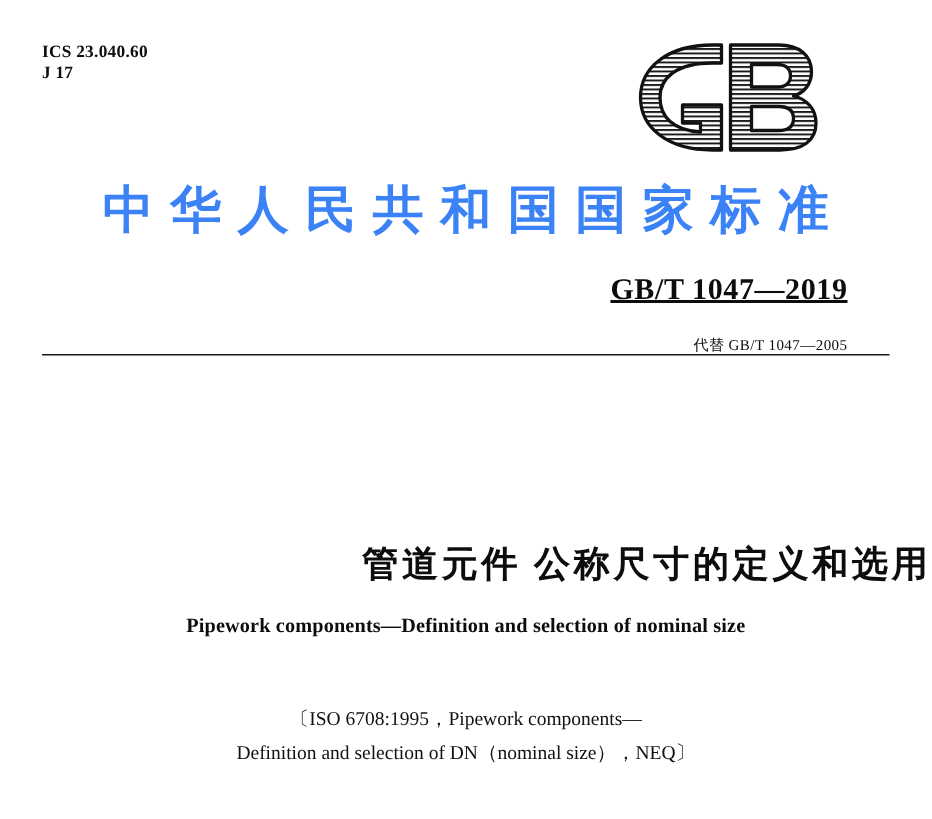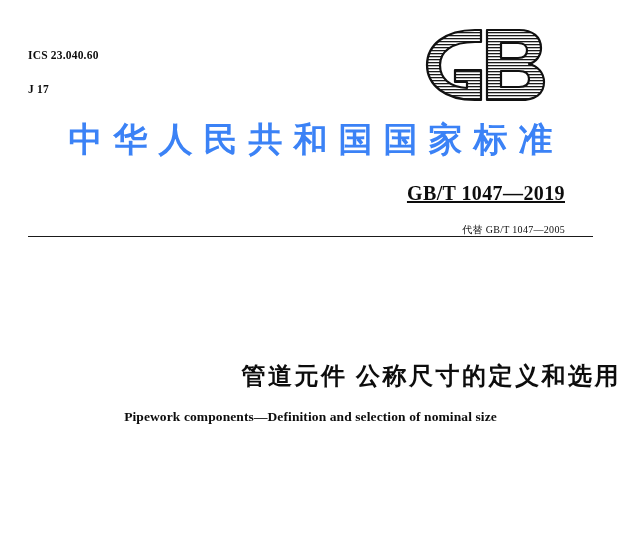--- a/index.html
+++ b/index.html
@@ -27,21 +27,20 @@
     left: 28px;
     top: 28px;
     line-height: 1.25;
   }
   .ics-line {
     font-family: "Liberation Serif", serif;
     font-weight: bold;
     font-size: 11.5px;
     letter-spacing: 0.2px;
     white-space: nowrap;
-    margin-top: 20px;
   }
   .ics-line .code {
     font-weight: bold;
     padding-left: 3px;
   }
 
   
   .gb-logo {
     position: absolute;
     right: 72px;
@@ -182,14 +181,18 @@
   <div class="std-number">
     <div class="main-no">GB/T 1047—2019</div>
     <div class="replace-no">代替 GB/T 1047—2005</div>
   </div>
 
   <div class="divider"></div>
 
   <div class="doc-title-cn">管道元件  公称尺寸的定义和选用</div>
   <div class="doc-title-en">Pipework components—Definition and selection of nominal size</div>
 
+  <div class="doc-note">
+    <div>〔ISO 6708:1995，Pipework components—</div>
+    <div>Definition and selection of DN（nominal size），NEQ〕</div>
+  </div>
 
 </div>
 
 </body></html>

